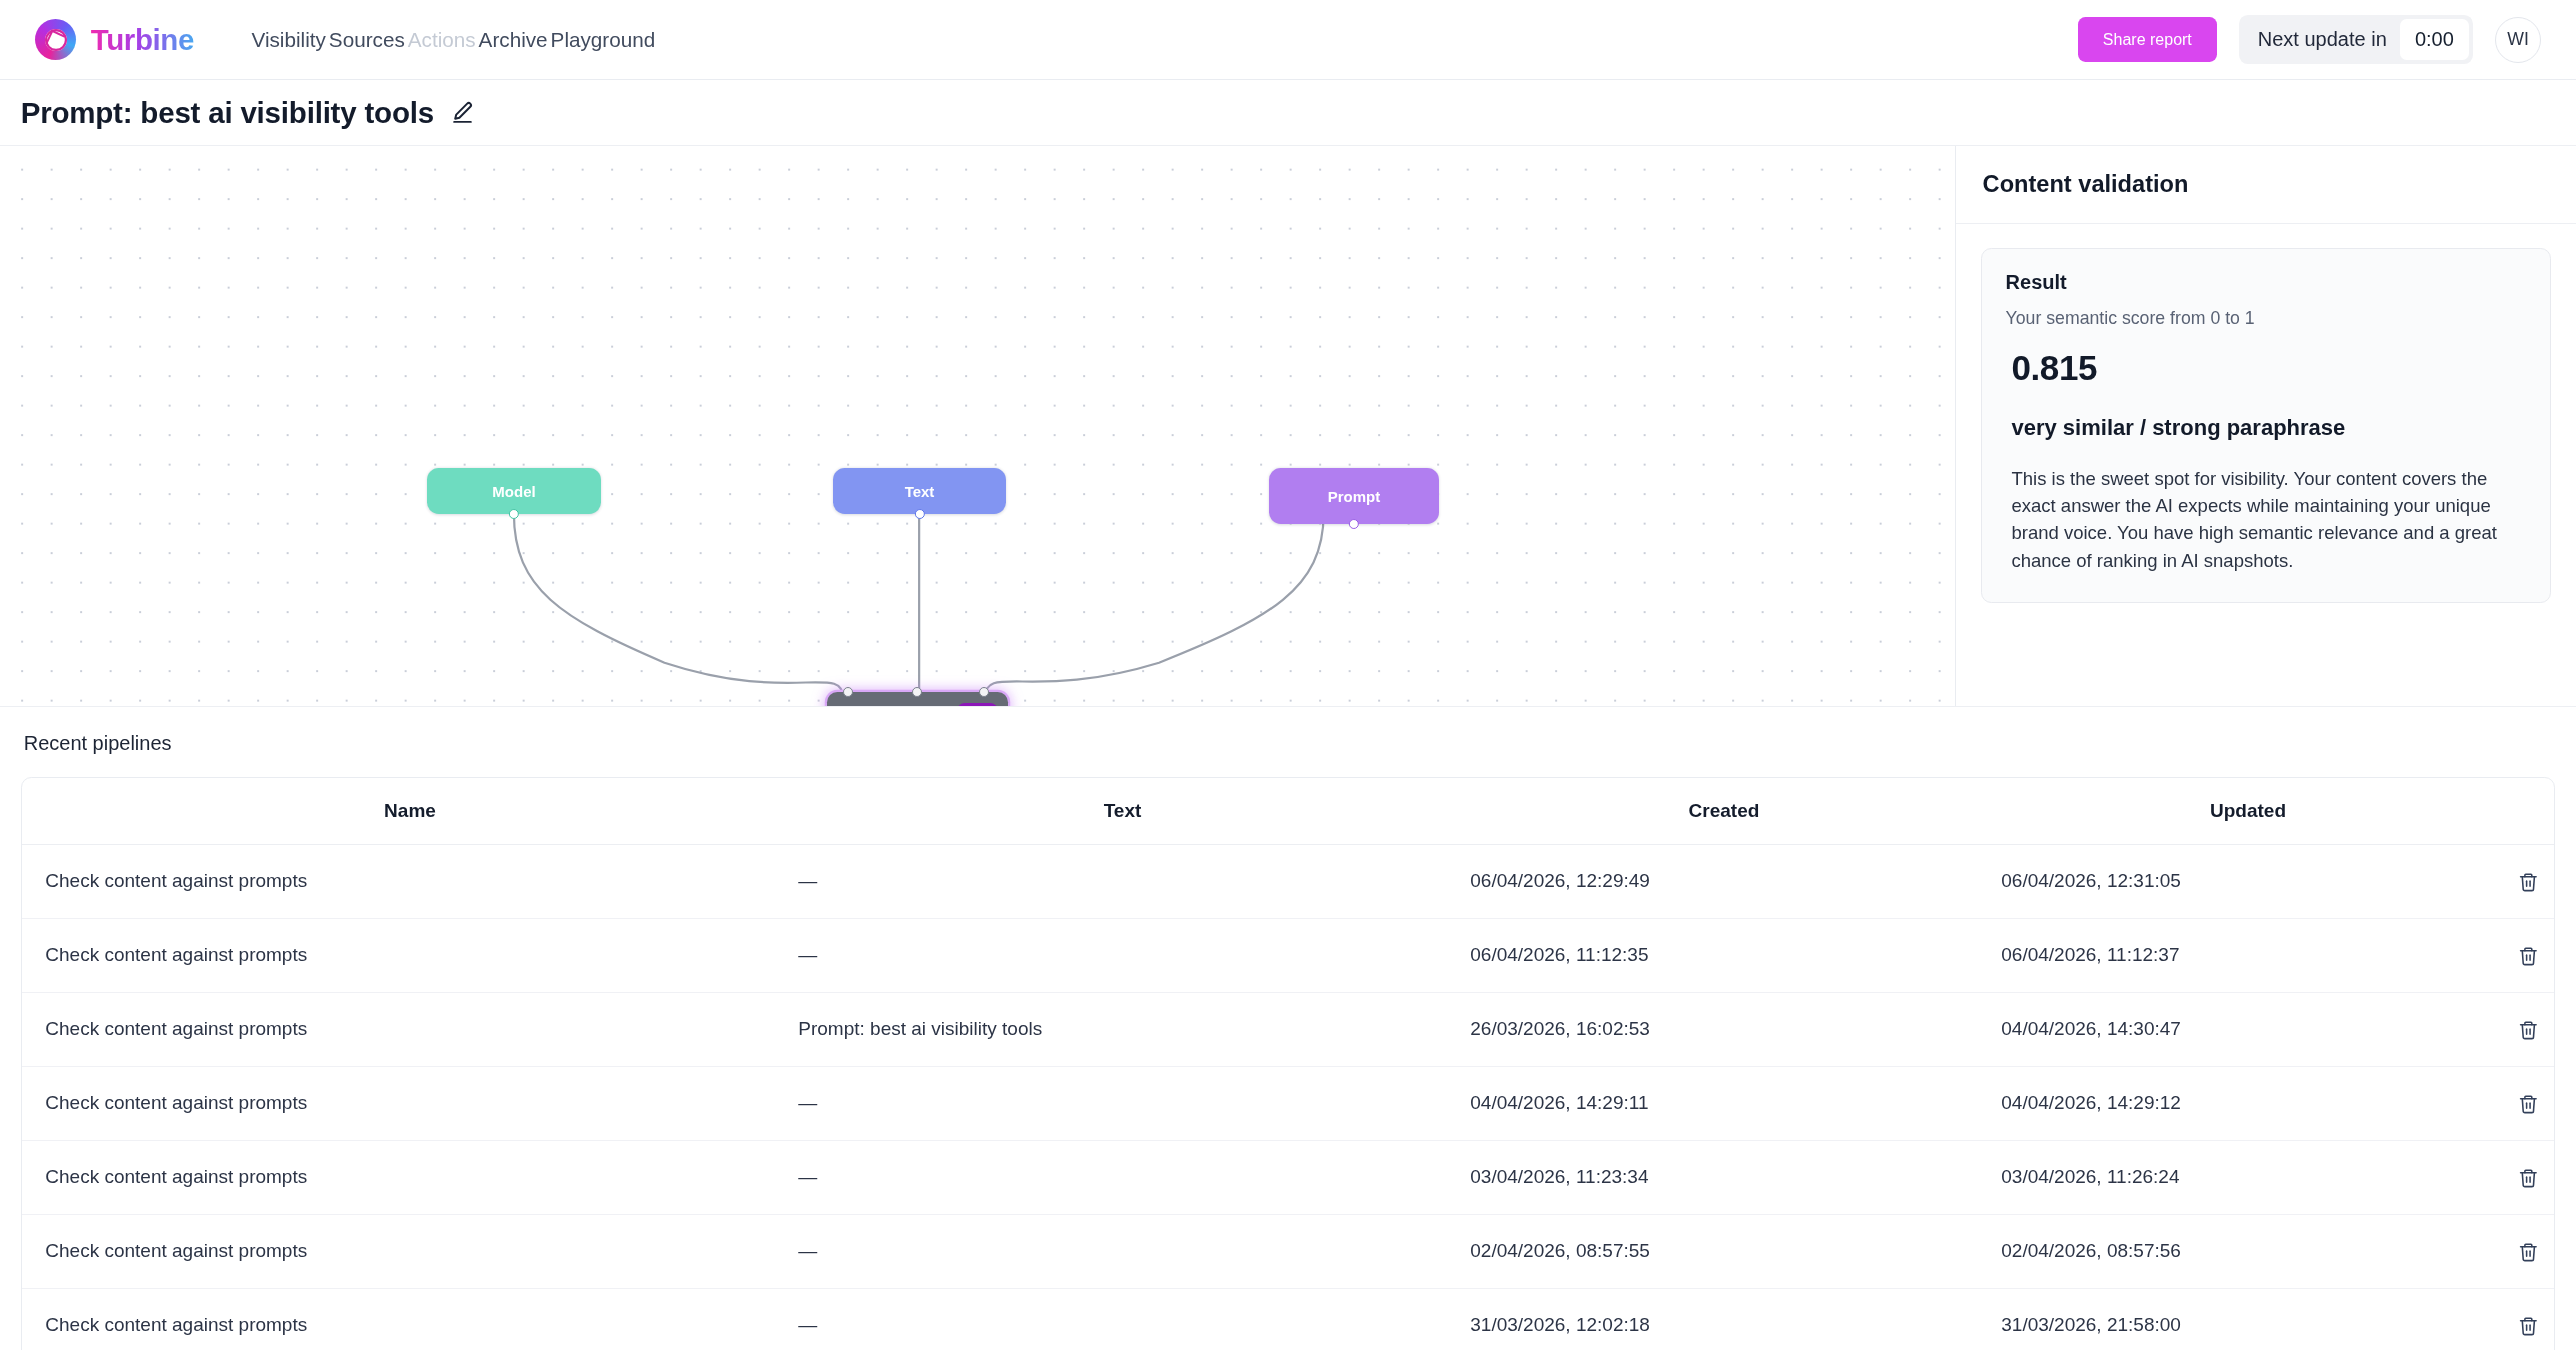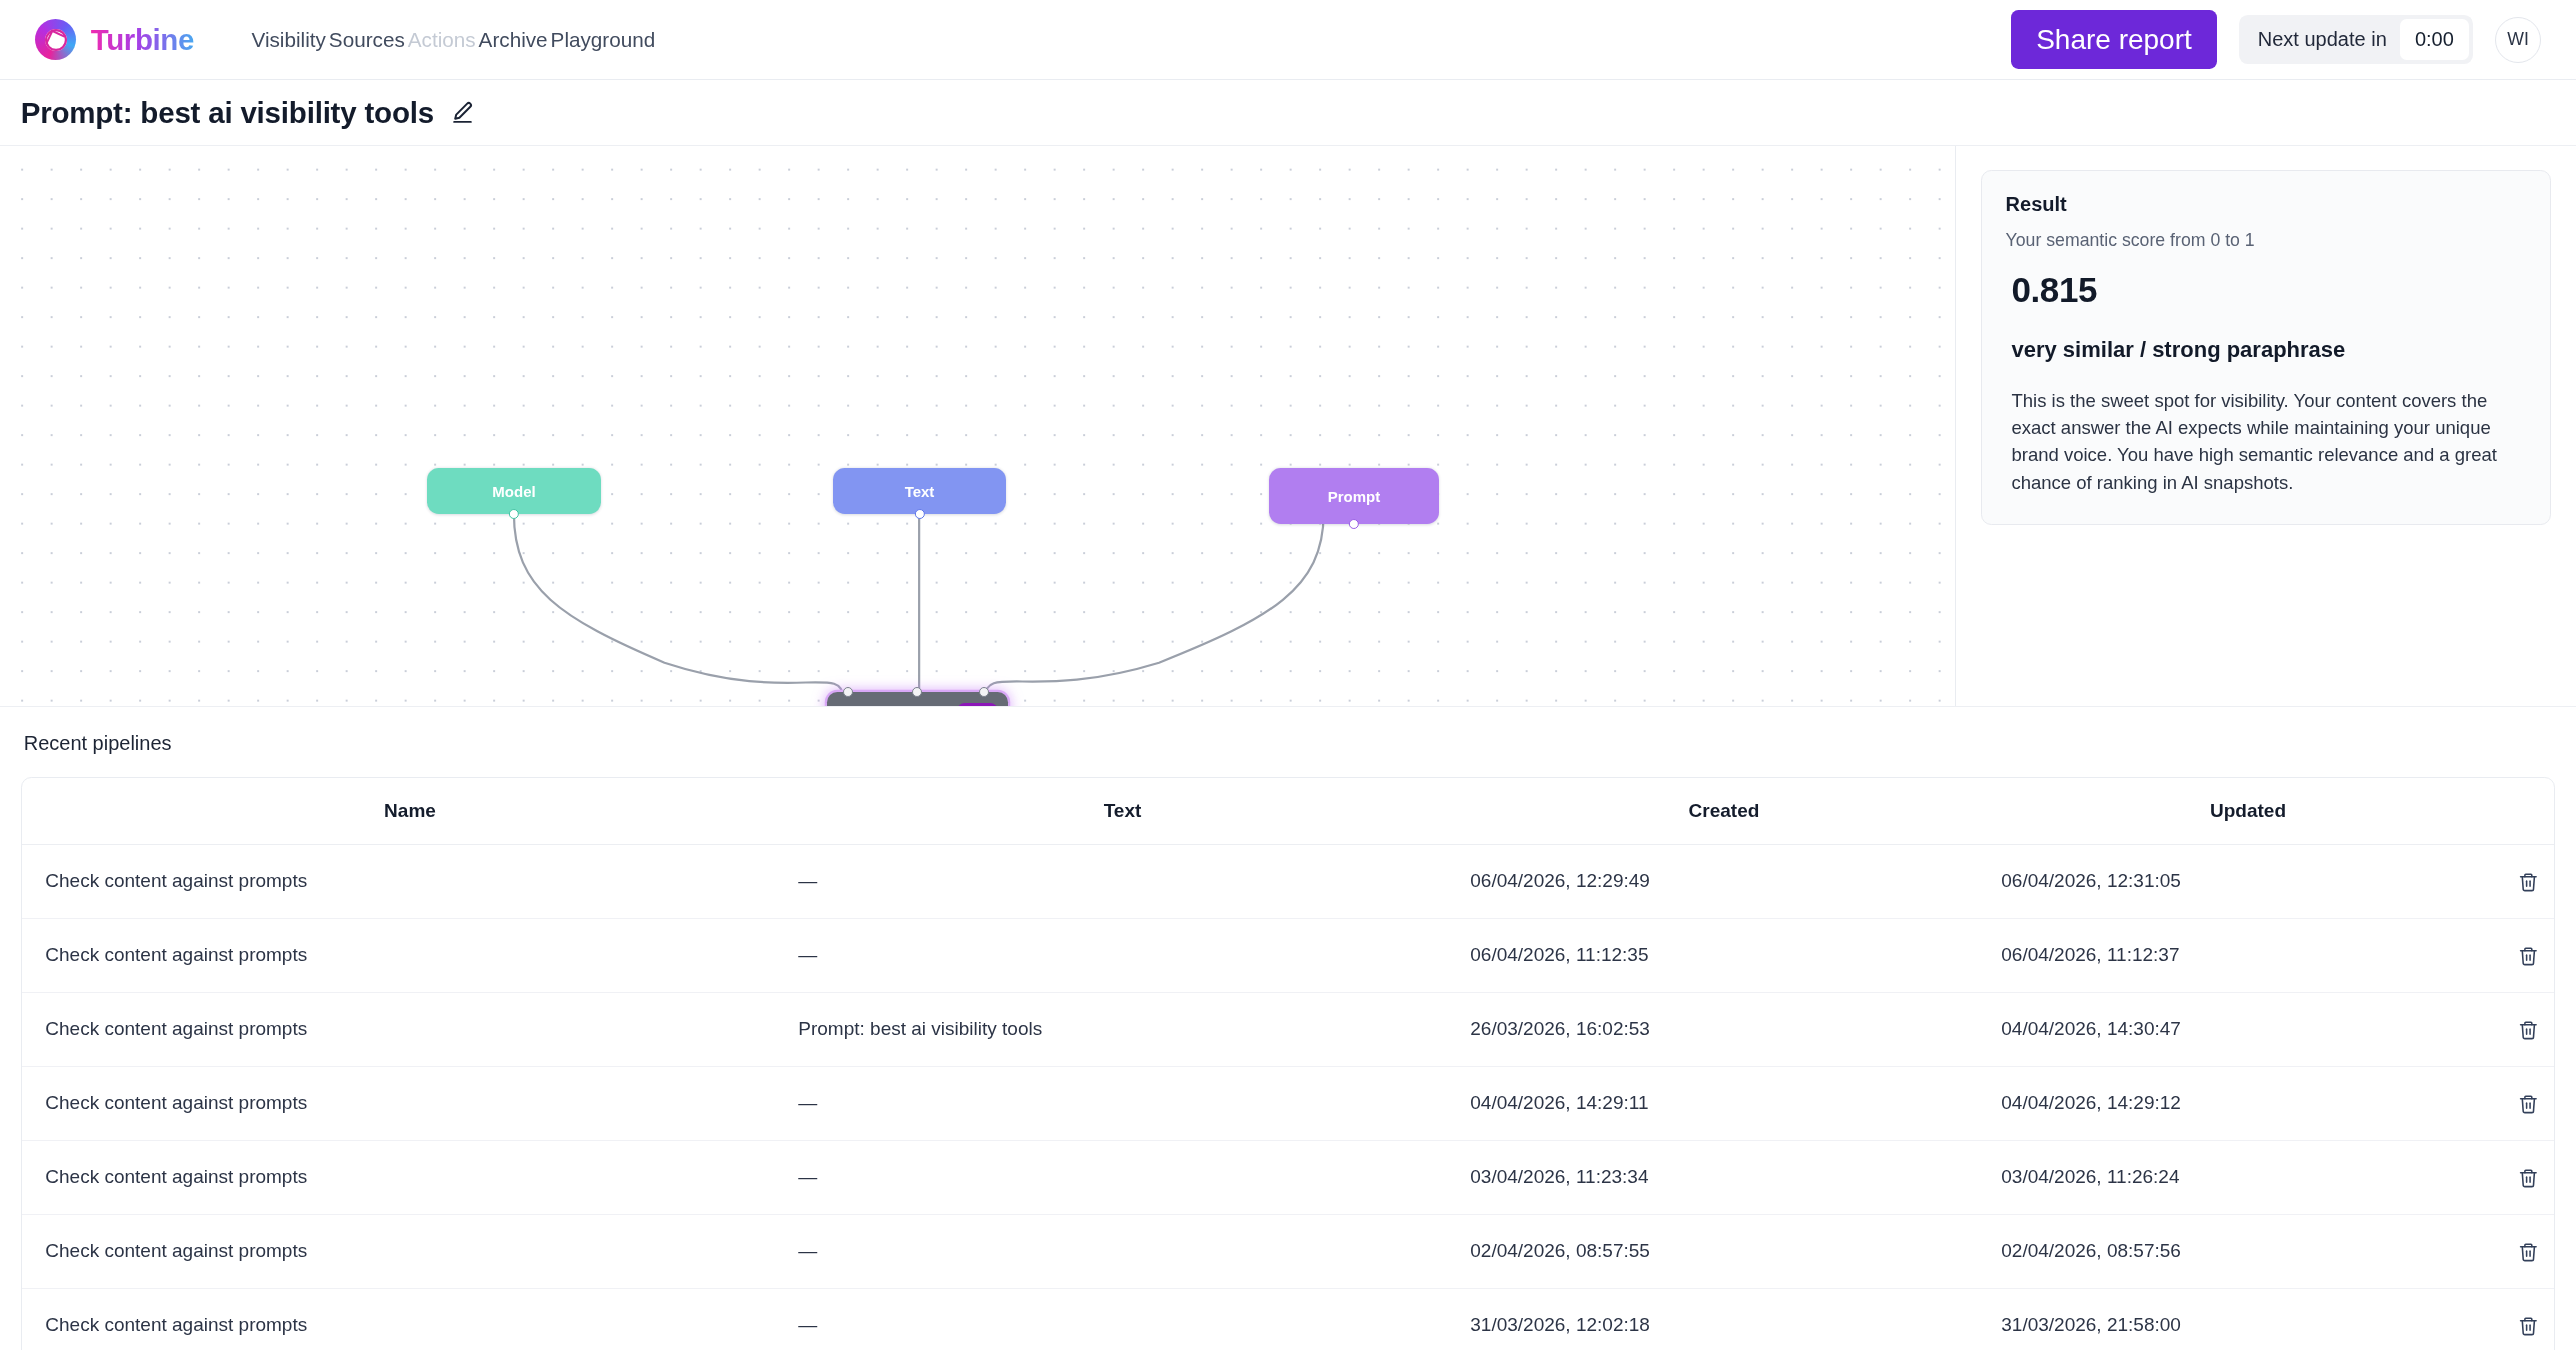--- a/index.html
+++ b/index.html
@@ -44,22 +44,22 @@
     -webkit-background-clip: text; background-clip: text; color: transparent;
   }
   .nav { display: flex; align-items: center; margin-left: 56px; }
   .nav-item {
     font-size: 20.7px; color: #414b5e; font-weight: 500;
     padding: 5.9px 1.5px; cursor: pointer; white-space: nowrap;
   }
   .nav-item.disabled { color: #c4cad4; cursor: default; }
   .topbar-right { margin-left: auto; display: flex; align-items: center; gap: 22px; }
   .btn-share {
-    background: #6d28d9; color: #fff; border: none; border-radius: 7.4px;
-    font-size: 28px; font-weight: 500; padding: 13.3px 25px;
+    background: #d946ef; color: #fff; border: none; border-radius: 7.4px;
+    font-size: 16px; font-weight: 500; padding: 13.3px 25px;
     font-family: "Liberation Sans", sans-serif; cursor: pointer;
   }
   .update-pill {
     display: flex; align-items: center; background: #f1f2f5;
     border-radius: 8.9px; padding: 4.4px 4.4px 4.4px 19px; gap: 13.3px;
   }
   .update-pill .label { font-size: 20px; color: #22293a; white-space: nowrap; }
   .update-pill .clock {
     background: #fff; border-radius: 6.6px; padding: 8.9px 14.8px;
     font-size: 20px; color: #16202f; font-weight: 500;
@@ -239,20 +239,21 @@
           <i></i>
           <i></i>
           <i></i>
         </span>
 
       <button class="play-btn"></button>
     </div>
   </div>
 
   <aside class="val-panel">
+    <div class="val-header">Content validation</div>
     <div class="val-body">
       <div class="val-card">
         <div class="res-title">Result</div>
         <div class="res-sub">Your semantic score from 0 to 1</div>
         <div class="res-score">0.815</div>
         <div class="res-verdict">very similar / strong paraphrase</div>
         <div class="res-desc">This is the sweet spot for visibility. Your content covers the exact answer the AI expects while maintaining your unique brand voice. You have high semantic relevance and a great chance of ranking in AI snapshots.</div>
       </div>
     </div>
   </aside>

